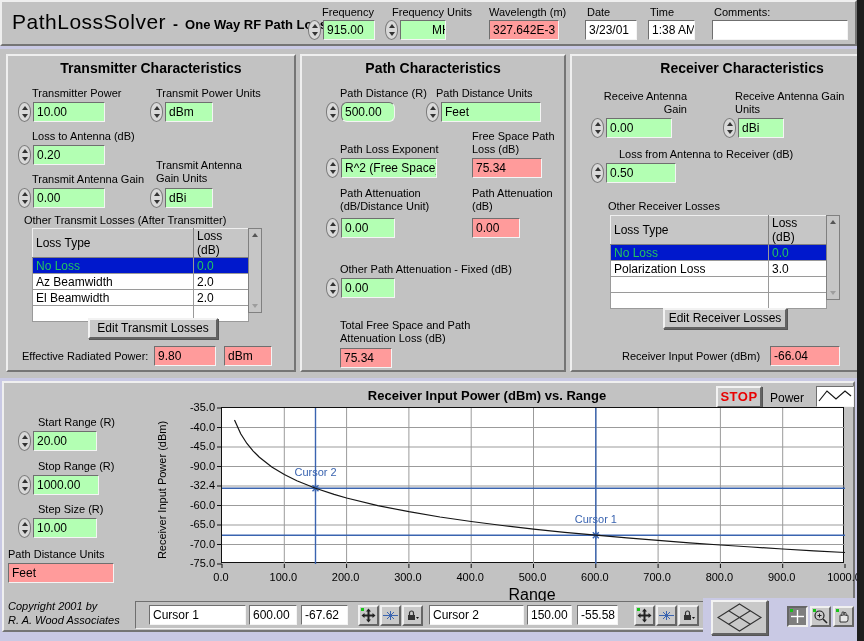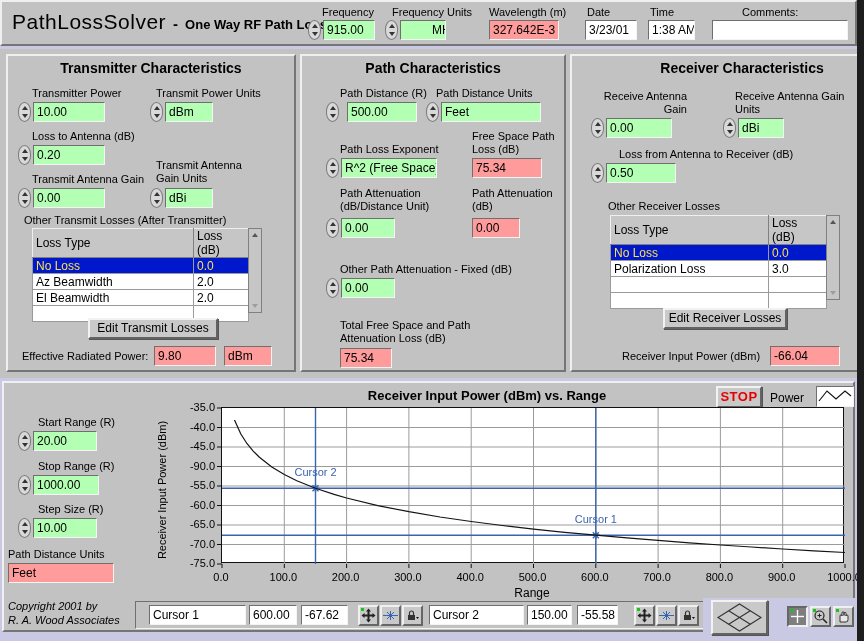--- a/index.html
+++ b/index.html
@@ -17,41 +17,41 @@
   .spin { position:absolute; width:13px; height:20px; background:#d9d9d9; border:1px solid #7a7a7a;
           border-radius:7px / 10px; display:flex; flex-direction:column; align-items:center; justify-content:space-evenly; }
   .tu { width:0; height:0; border:3px solid transparent; border-top:none; border-bottom:4px solid #333; }
   .td { width:0; height:0; border:3px solid transparent; border-bottom:none; border-top:4px solid #333; }
   .btn { position:absolute; background:#c9c9c9; border:2px solid; border-color:#f2f2f2 #636363 #636363 #f2f2f2;
          box-shadow:1px 1px 0 #555; font-size:12px; text-align:center; line-height:17px; cursor:default; }
   .lvtable { position:absolute; border-collapse:collapse; background:#fff; table-layout:fixed; font-size:12px; border:1px solid #444; }
   .lvtable th { background:#c6c6c6; font-weight:normal; text-align:left; padding:0 3px; height:16px; font-size:12px;
                 border:1px solid #808080; border-top-color:#efefef; border-left-color:#efefef; overflow:hidden; }
   .lvtable td { border:1px solid #9a9a9a; padding:0 3px; height:16px; overflow:hidden; white-space:nowrap; }
-  .lvtable tr.sel td { background:#0018cc; color:#fde047; }
+  .lvtable tr.sel td { background:#0018cc; color:#22c55e; }
   .sbar { position:absolute; width:14px; background:#c6c6c6; border:1px solid #808080; }
   .sbar .tu { position:absolute; top:4px; left:3px; border-bottom-color:#555; }
   .sbar .td { position:absolute; bottom:4px; left:3px; border-top-color:#9d9d9d; }
   .hgroup-label { position:absolute; top:4px; font-size:11px; white-space:nowrap; }
   #app-title-block { position:absolute; left:10px; top:8px; display:flex; align-items:baseline; gap:7px; }
   #app-title { font-size:21px; letter-spacing:0.5px; }
   #app-subtitle { font-size:13px; font-weight:bold; }
   #app-dash { font-size:15px; font-weight:bold; }
   #graph-title { position:absolute; left:483px; top:5px; transform:translateX(-50%); font-size:13px; font-weight:bold; white-space:nowrap; }
   #stop-btn { color:#e80000; font-weight:bold; font-size:13px; letter-spacing:0.5px; }
   #plot-svg { position:absolute; left:217px; top:24px; background:#fff; border:1px solid #101010; overflow:visible; }
   .grid { stroke:#9b9b9b; stroke-width:1; }
   .tick { stroke:#101010; stroke-width:1; }
   .curve { fill:none; stroke:#151515; stroke-width:1.2; }
   .cur { stroke:#3a64b0; stroke-width:1.4; }
   .xtl { position:absolute; width:44px; text-align:center; font-size:11px; }
   .ytl { position:absolute; width:34px; text-align:right; font-size:11px; }
   .cursor-label { position:absolute; color:#3a64b0; font-size:11px; white-space:nowrap; }
   #y-axis-label { position:absolute; left:158px; top:107px; transform:translate(-50%,-50%) rotate(-90deg); font-size:11px; white-space:nowrap; }
-  #x-axis-label { position:absolute; left:528px; top:203px; transform:translateX(-50%); font-size:12px; }
+  #x-axis-label { position:absolute; left:528px; top:203px; transform:translateX(-50%); font-size:16px; }
   #cursor-bar { position:absolute; left:131px; top:218px; width:572px; height:28px; border:1px solid; border-color:#6f6f6f #f4f4f4 #f4f4f4 #6f6f6f;
                 display:flex; align-items:center; padding-left:13px; background:#c2c2c2; }
   .cfield { height:20px; font-size:12px; line-height:17px; padding:1px 3px; background:#fff;
             border:1px solid; border-color:#6f6f6f #f4f4f4 #f4f4f4 #6f6f6f; overflow:hidden; white-space:nowrap; flex:none; }
   .cbtn { flex:none; width:21px; height:21px; background:#c9c9c9; border:2px solid; border-color:#f0f0f0 #666 #666 #f0f0f0;
           display:flex; align-items:center; justify-content:center; position:relative; }
   .cbtn svg { display:block; }
   .dot { position:absolute; left:1px; top:1px; width:3px; height:3px; background:#18c418; }
   .pressed { border-color:#666 #f0f0f0 #f0f0f0 #666; background:#7e7e7e; }
   #copyright { position:absolute; left:4px; top:216px; font-size:11px; font-style:italic; line-height:14px; }
@@ -85,21 +85,21 @@
 
   <div class="hgroup-label" style="left:487px;">Wavelength (m)</div>
   <div class="field red" style="left:487px;top:18px;width:70px;">327.642E-3</div>
 
   <div class="hgroup-label" style="left:585px;">Date</div>
   <div class="field" style="left:583px;top:18px;width:52px;">3/23/01</div>
 
   <div class="hgroup-label" style="left:648px;">Time</div>
   <div class="field" style="left:646px;top:18px;width:47px;">1:38 AM</div>
 
-  <div class="hgroup-label" style="left:712px;margin-left:28px;">Comments:</div>
+  <div class="hgroup-label" style="left:712px;">Comments:</div>
   <div class="field" style="left:710px;top:18px;width:136px;"></div>
 </div>
 
 <div class="flat" style="left:0;top:49px;width:857px;height:329px;"></div>
 
 <div class="panel" id="tx-panel" style="left:6px;top:54px;width:290px;height:318px;">
   <div class="ptitle">Transmitter Characteristics</div>
   <div class="lbl" style="left:24px;top:31px;">Transmitter Power</div>
   <div class="spin" style="left:10px;top:46px;">
       <div class="tu"></div>
@@ -176,21 +176,21 @@
   <div class="field red" style="left:216px;top:290px;width:48px;">dBm</div>
 </div>
 
 <div class="panel" id="path-panel" style="left:300px;top:54px;width:266px;height:318px;">
   <div class="ptitle">Path Characteristics</div>
   <div class="lbl" style="left:38px;top:31px;">Path Distance (R)</div>
   <div class="spin" style="left:24px;top:46px;">
       <div class="tu"></div>
       <div class="td"></div>
     </div>
-  <div class="field green" style="left:45px;top:46px;width:70px;">500.00</div>
+  <div class="field green" style="left:39px;top:46px;width:54px;border-radius:6px;">500.00</div>
 
   <div class="lbl" style="left:134px;top:31px;">Path Distance Units</div>
   <div class="spin" style="left:124px;top:46px;">
       <div class="tu"></div>
       <div class="td"></div>
     </div>
   <div class="field green" style="left:139px;top:46px;width:100px;">Feet</div>
 
   <div class="lbl" style="left:38px;top:87px;">Path Loss Exponent</div>
   <div class="spin" style="left:24px;top:102px;">
@@ -432,21 +432,21 @@
     <div class="xtl" style="left: 506.5px; top: 188px;">500.0</div>
     <div class="xtl" style="left: 568.8px; top: 188px;">600.0</div>
     <div class="xtl" style="left: 631.1px; top: 188px;">700.0</div>
     <div class="xtl" style="left: 693.4px; top: 188px;">800.0</div>
     <div class="xtl" style="left: 755.7px; top: 188px;">900.0</div>
     <div class="xtl" style="left: 818px; top: 188px;">1000.0</div>
     <div class="ytl" style="left: 177px; top: 18px;">-35.0</div>
     <div class="ytl" style="left: 177px; top: 37.5px;">-40.0</div>
     <div class="ytl" style="left: 177px; top: 57px;">-45.0</div>
     <div class="ytl" style="left: 177px; top: 76.5px;">-90.0</div>
-    <div class="ytl" style="left: 177px; top: 96px;">-55.0</div>
+    <div class="ytl" style="left: 177px; top: 96px;">-32.4</div>
     <div class="ytl" style="left: 177px; top: 115.5px;">-60.0</div>
     <div class="ytl" style="left: 177px; top: 135px;">-65.0</div>
     <div class="ytl" style="left: 177px; top: 154.5px;">-70.0</div>
     <div class="ytl" style="left: 177px; top: 174px;">-75.0</div>
     <div class="cursor-label" style="left: 570.8px; top: 130.218px;">Cursor 1</div>
     <div class="cursor-label" style="left: 290.45px; top: 83.262px;">Cursor 2</div>
   </div>
 
 <div id="lav-gap"></div>
 <div class="btn" style="left:711px;top:600px;width:57px;height:35px;">

